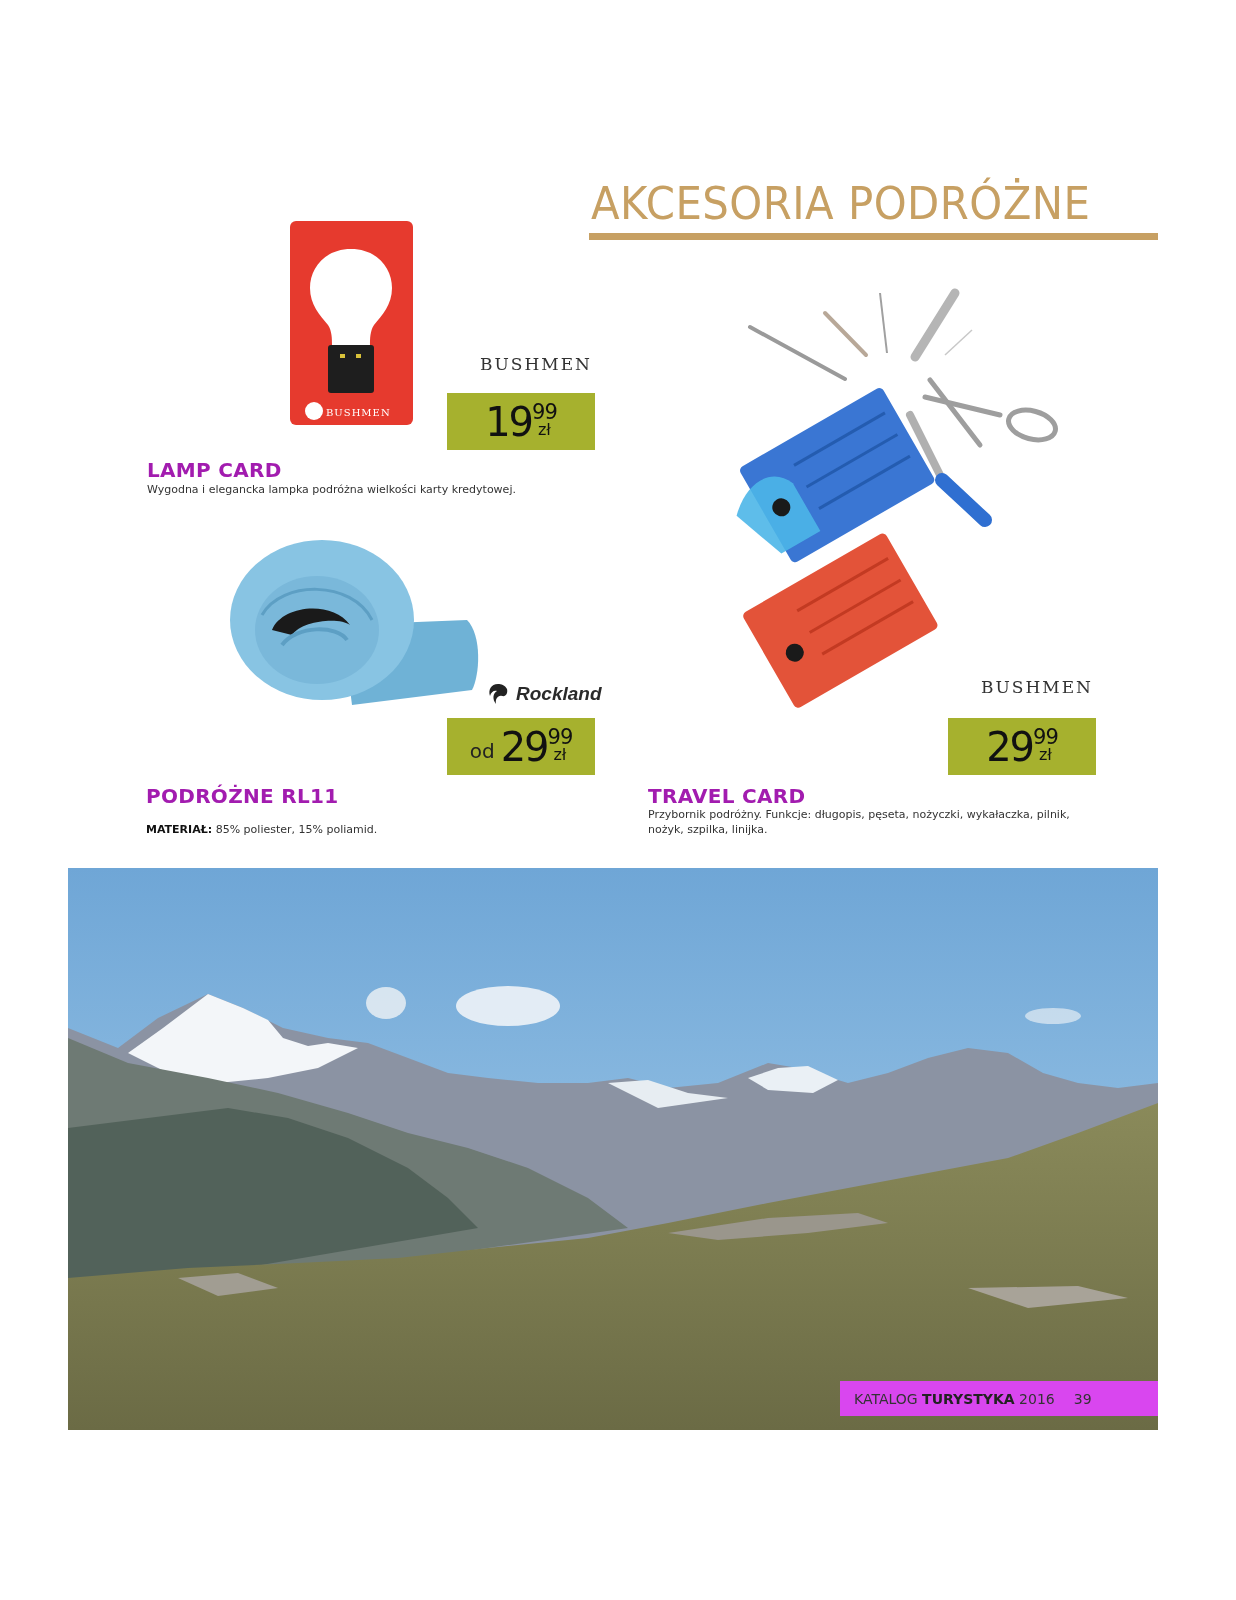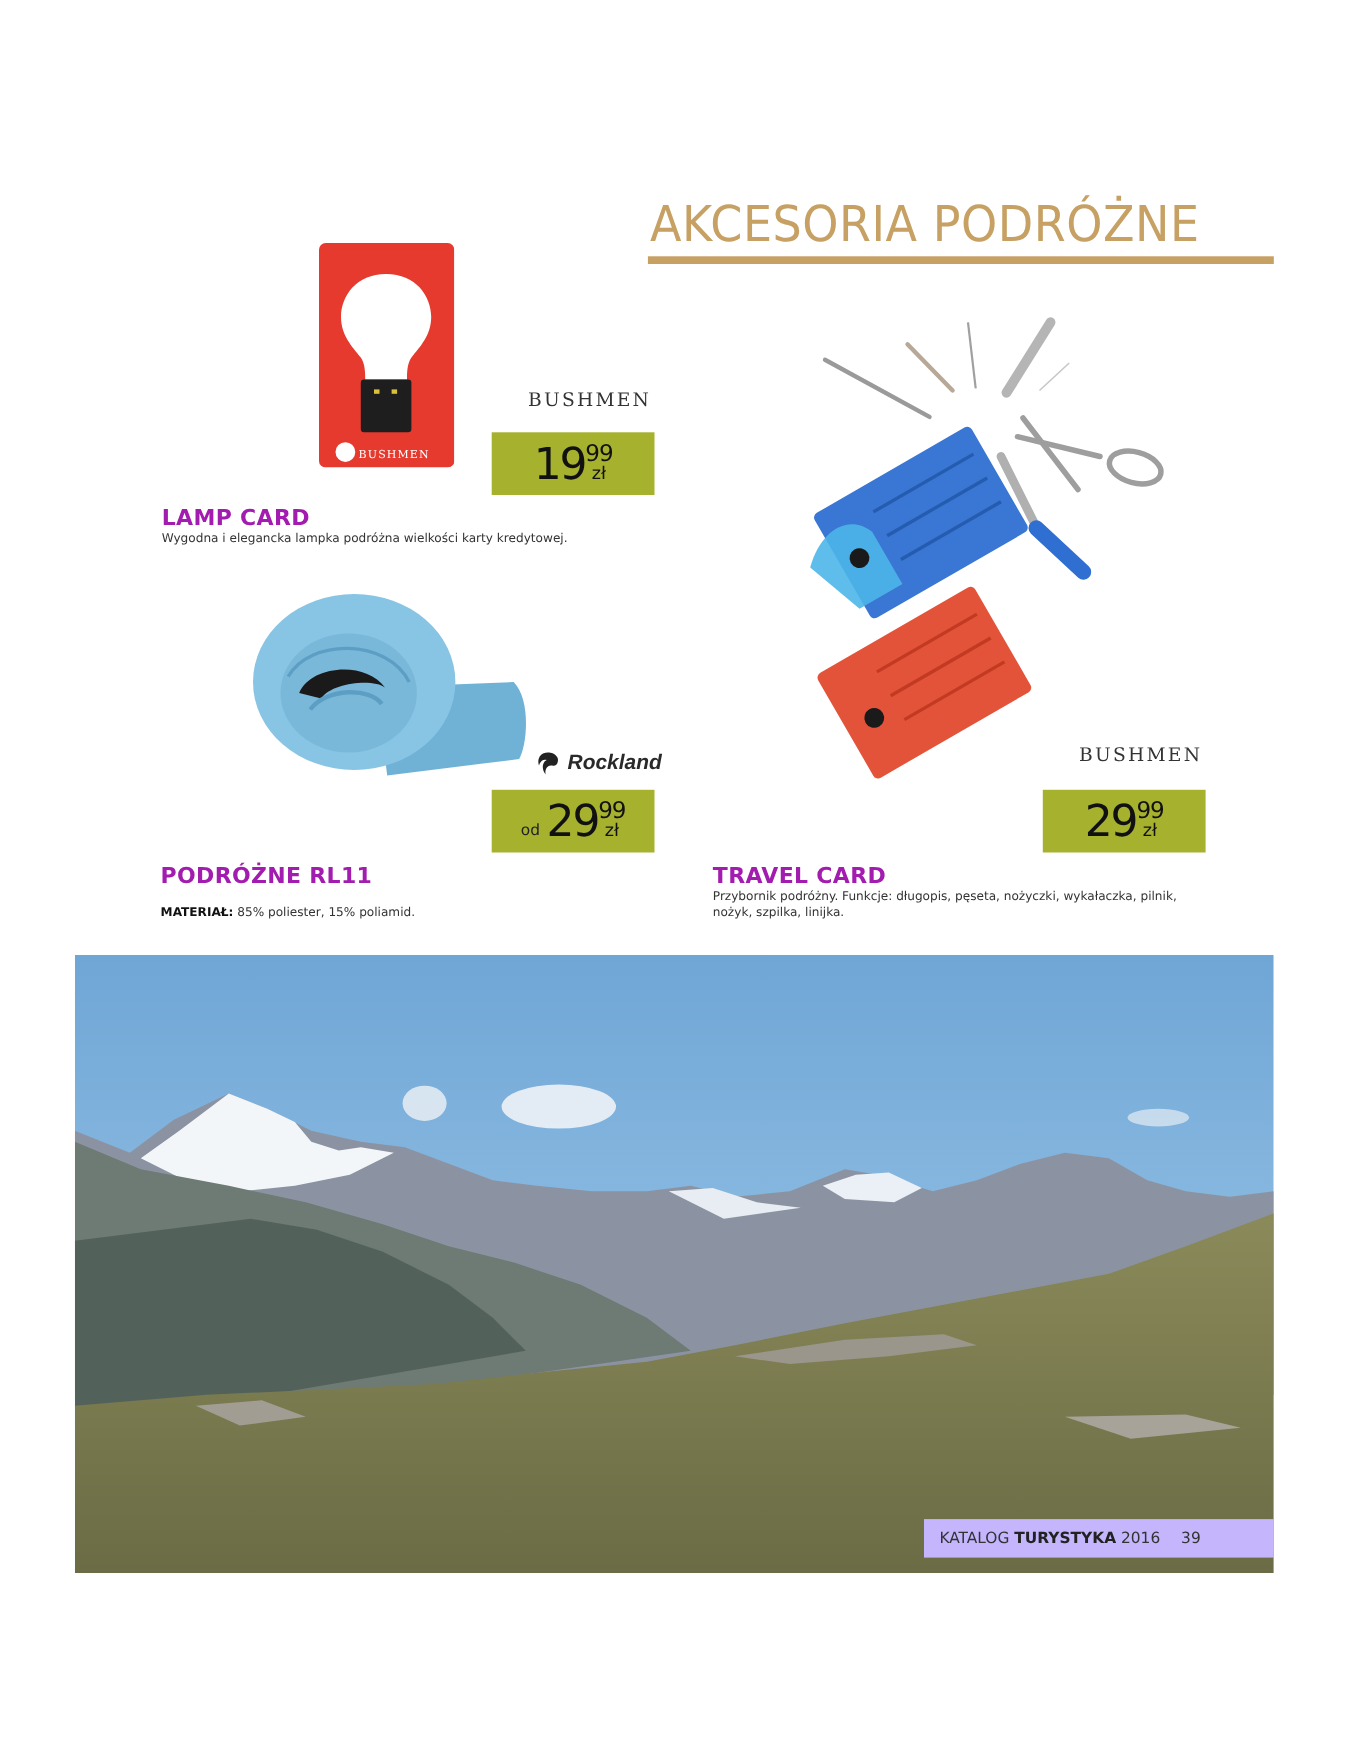--- a/index.html
+++ b/index.html
@@ -7,32 +7,32 @@
   .abs { position: absolute; }
 
   .section-title { left: 591px; top: 176px; font-family: "DejaVu Sans", sans-serif; font-size: 45px; color: #c7a063; letter-spacing: 0.5px; font-weight: normal; line-height: 56px; white-space: nowrap; transform: scaleX(0.93); transform-origin: left top; }
   .title-rule { left: 589px; top: 233px; width: 569px; height: 7px; background: #c7a063; }
 
   .brand-script { font-family: "DejaVu Serif", serif; font-size: 17px; letter-spacing: 2px; color: #333; white-space: nowrap; }
   .rockland { font-family: "Liberation Sans", sans-serif; font-weight: bold; font-style: italic; font-size: 19px; color: #2a2a2a; display: flex; align-items: center; gap: 6px; white-space: nowrap; }
 
   .price-box { background: #a6b12e; display: flex; align-items: center; justify-content: center; }
   .price-inner { display: flex; align-items: flex-start; color: #111; font-family: "DejaVu Sans", sans-serif; position: relative; }
-  .price-od { font-size: 14px; align-self: flex-end; margin-right: 6px; margin-bottom: 4px; color: #222; }
+  .price-od { font-size: 20px; align-self: flex-end; margin-right: 6px; margin-bottom: 4px; color: #222; }
   .price-main { font-size: 40px; line-height: 40px; letter-spacing: -2px; }
   .price-side { display: flex; flex-direction: column; align-items: center; margin-left: 0; }
   .price-cents { font-size: 21px; line-height: 21px; letter-spacing: -1px; }
   .price-cur { font-size: 16px; line-height: 13px; }
 
   .prod-name { font-family: "DejaVu Sans", sans-serif; font-weight: bold; font-size: 20px; color: #a21caf; letter-spacing: 0.3px; white-space: nowrap; }
   .prod-desc { font-family: "DejaVu Sans", sans-serif; font-size: 11px; line-height: 15px; color: #333; }
   .prod-desc b { color: #111; }
 
   .photo { left: 68px; top: 868px; width: 1090px; height: 562px; overflow: hidden; }
-  .footer-box { left: 840px; top: 1381px; width: 318px; height: 35px; background: #c4b5fd; display: flex; align-items: center; font-family: "DejaVu Sans", sans-serif; font-size: 14px; color: #333; }
+  .footer-box { left: 840px; top: 1381px; width: 318px; height: 35px; background: #d946ef; display: flex; align-items: center; font-family: "DejaVu Sans", sans-serif; font-size: 14px; color: #333; }
   .footer-box .cat { margin-left: 14px; white-space: nowrap; }
   .footer-box .cat b { font-weight: bold; color: #222; }
   .footer-box .pg { margin-left: 19px; }
 </style>
 </head>
 <body>
 
 <div class="abs section-title">AKCESORIA PODRÓŻNE</div>
 <div class="abs title-rule"></div>
 

